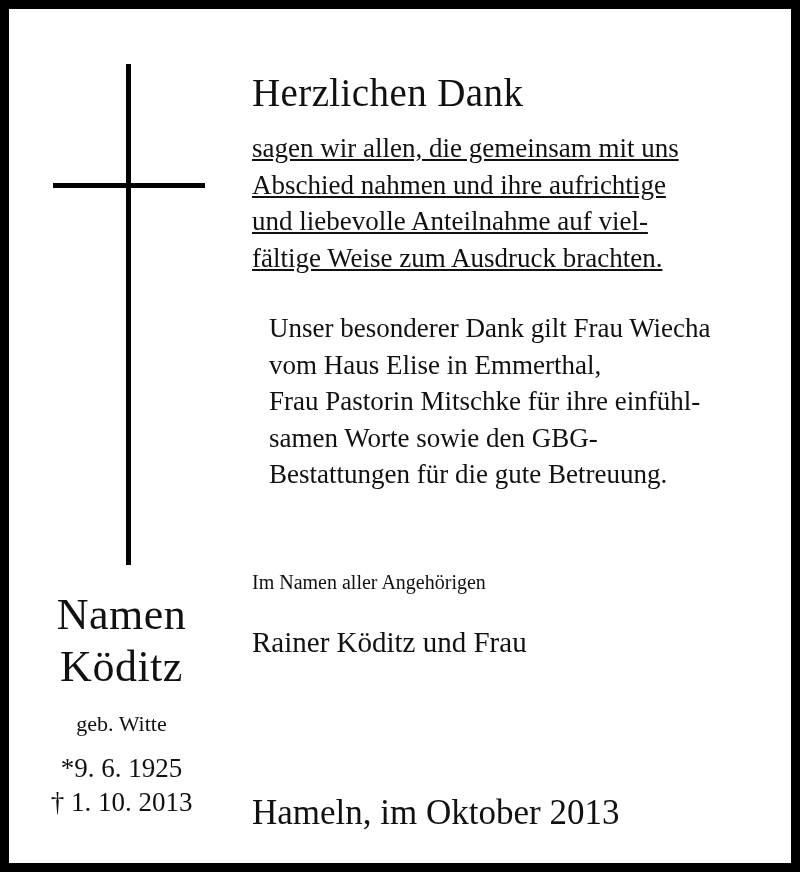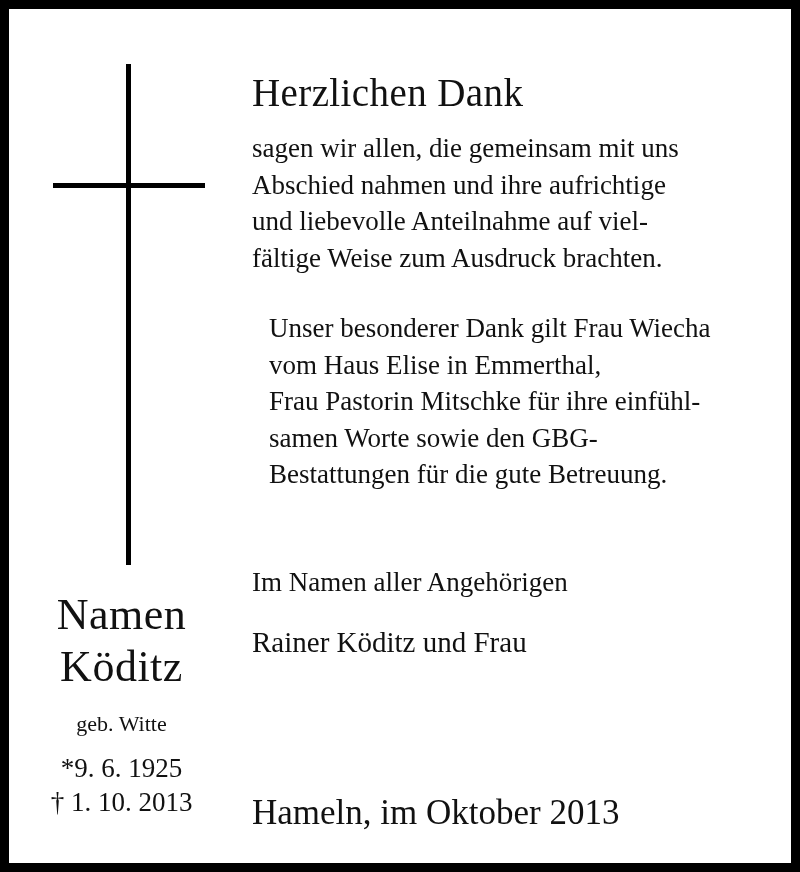--- a/index.html
+++ b/index.html
@@ -119,34 +119,35 @@
     font-size: 27px;
     line-height: 36.5px;
     color: #111111;
     white-space: pre-line;
   }
 
   .para-1 {
     position: absolute;
     left: 0;
     top: 104px;
+    text-decoration: underline;
   }
 
   .para-2 {
     position: absolute;
     left: 0;
     top: 284px;
     margin-left: 17px;
   }
 
   .in-the-name {
     position: absolute;
     left: 0;
     top: 538px;
-    font-size: 27px;
+    font-size: 20px;
     line-height: 36px;
     color: #111111;
     white-space: nowrap;
   }
 
   .survivors {
     position: absolute;
     left: 0;
     top: 596px;
   }

